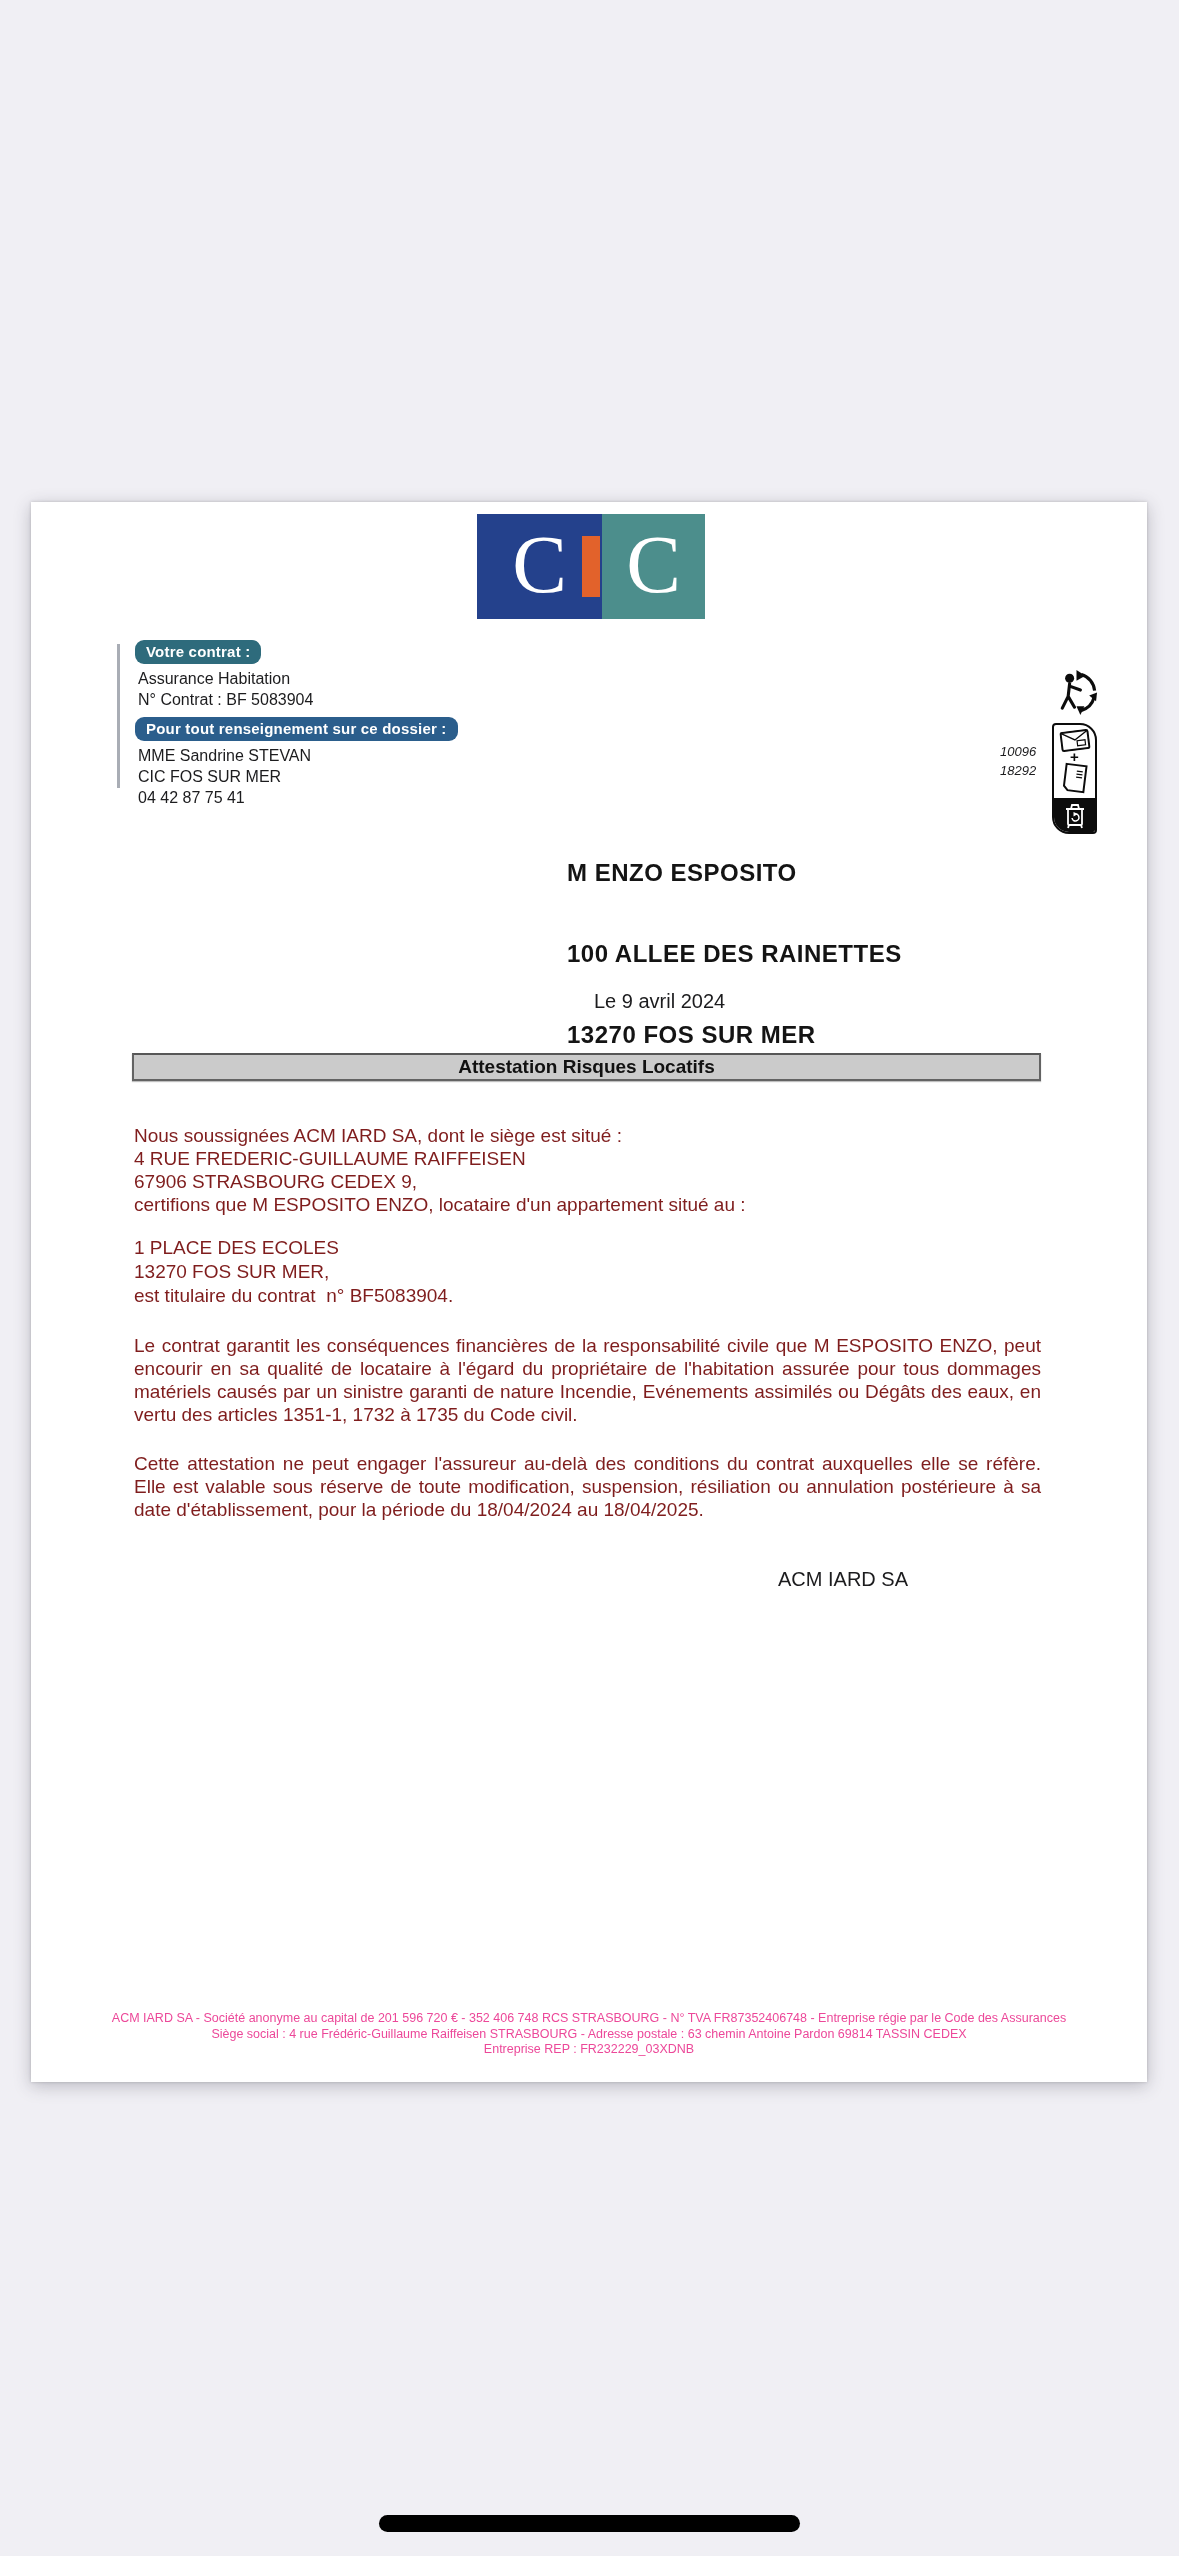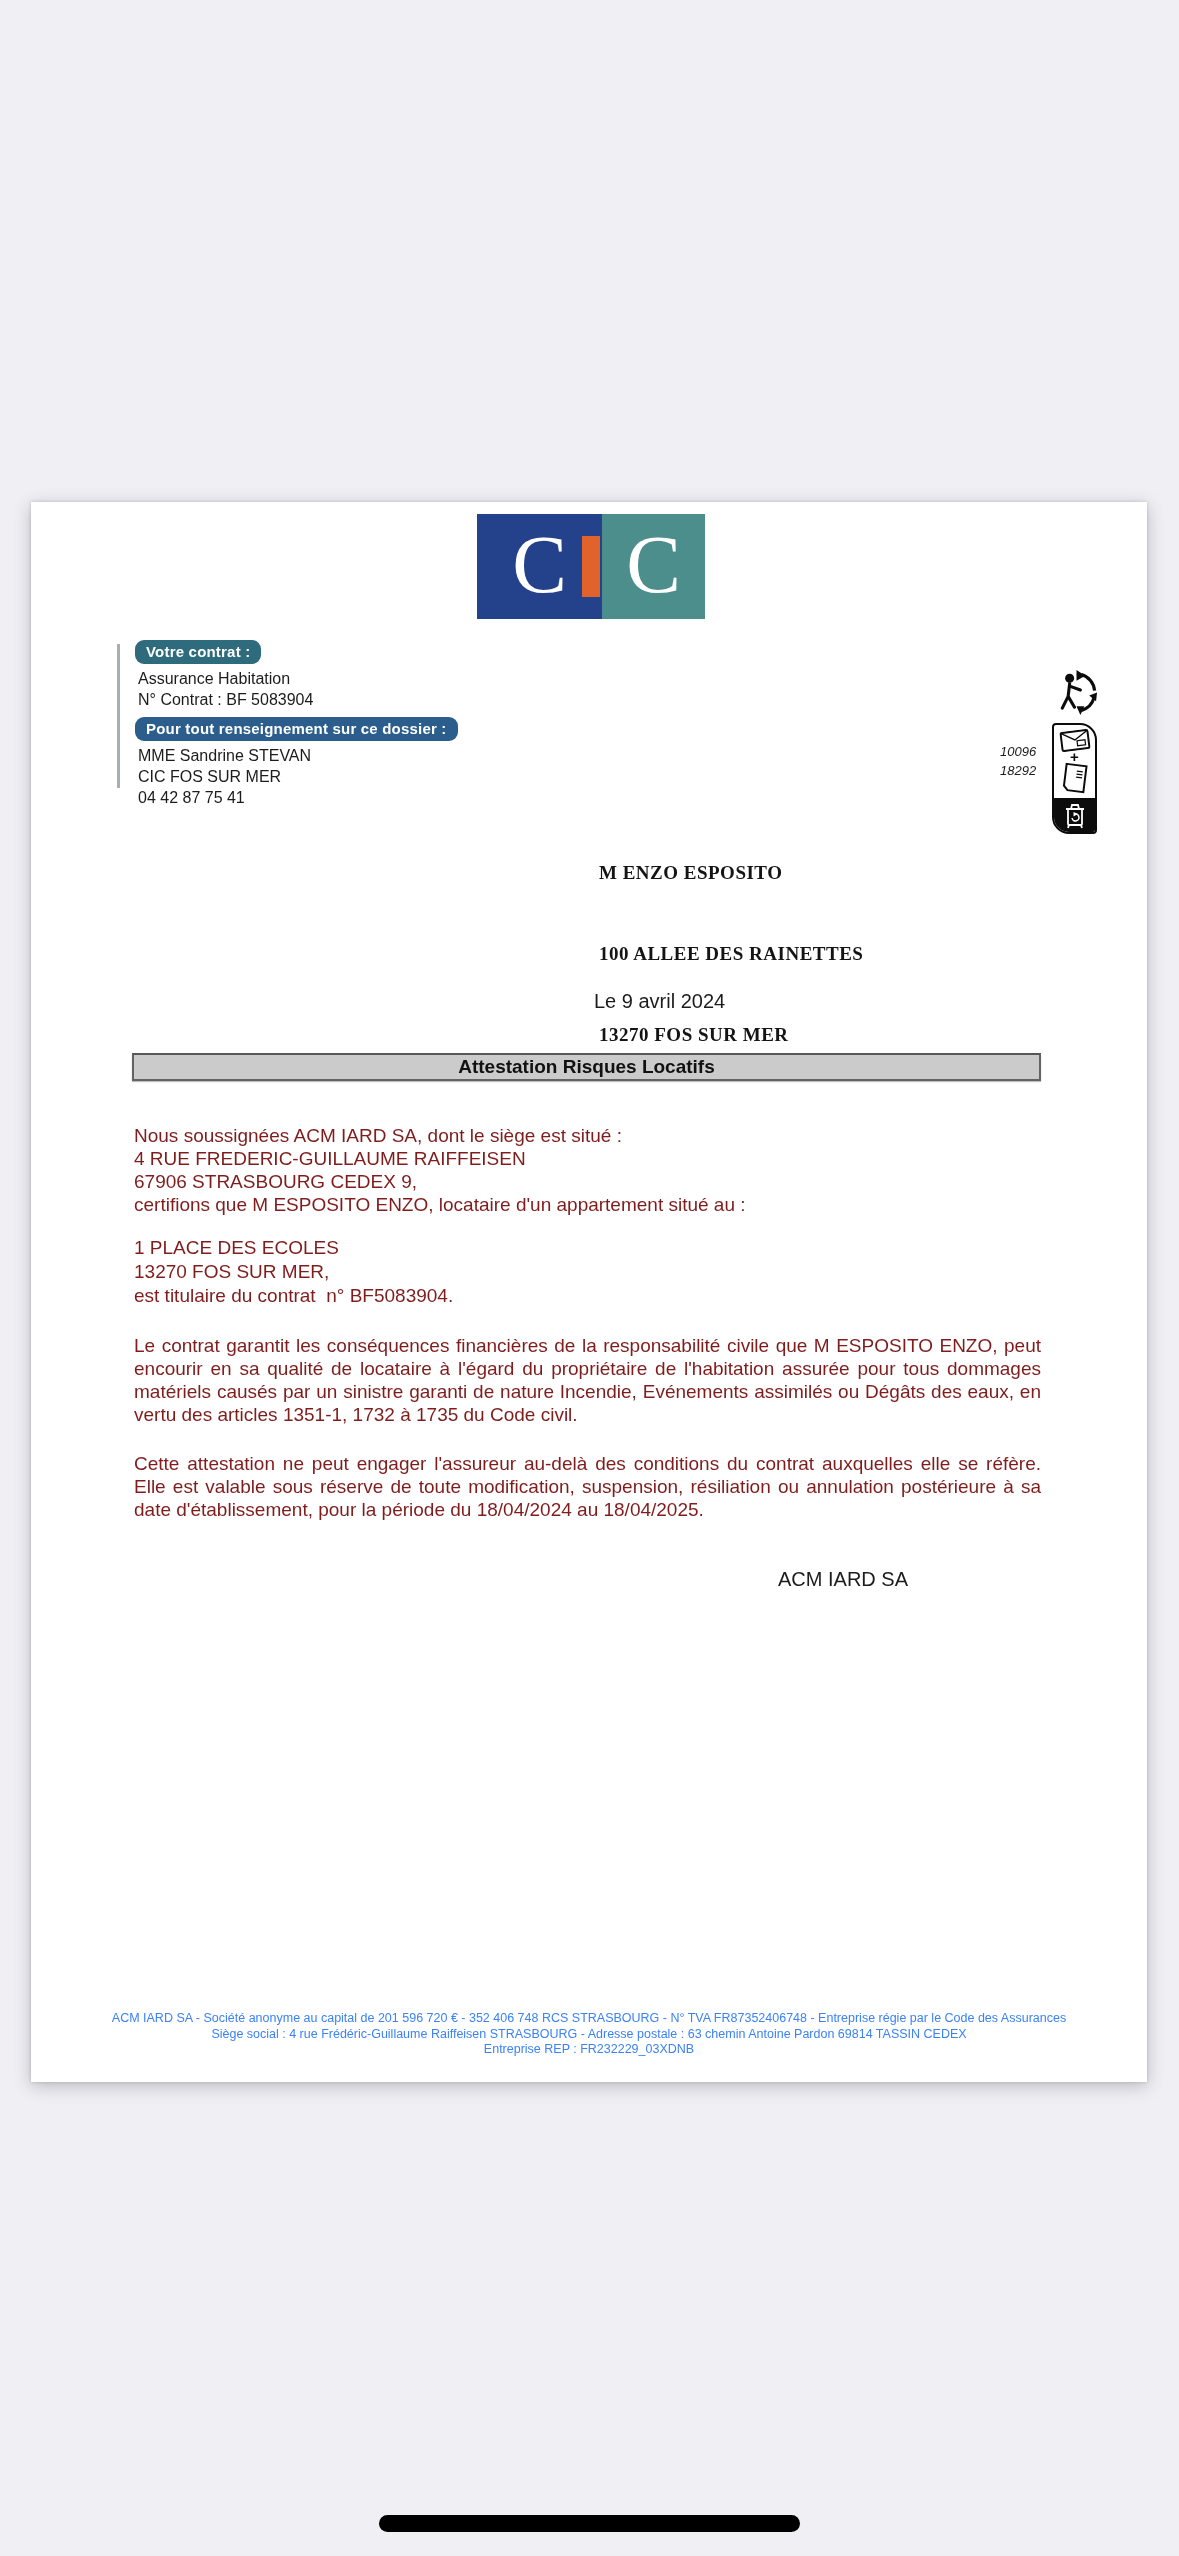--- a/index.html
+++ b/index.html
@@ -45,44 +45,44 @@
   }
   .eco-tag .plus{font-size:15px;font-weight:bold;color:#0c0c0c;line-height:10px;margin:1px 0;}
   .eco-tag .bin-zone{
     margin-top:auto;background:#0c0c0c;width:100%;flex:0 0 34px;
     display:flex;align-items:center;justify-content:center;border-radius:0 0 0 12px;
   }
   .tilt-l{transform:rotate(-7deg);margin-top:5px;}
   .tilt-r{transform:rotate(7deg);}
   
   .recipient{
-    position:absolute;left:568px;top:303px;
-    font-family:Liberation Serif, serif;font-weight:600;
-    font-size:19px;line-height:27px;color:#141414;letter-spacing:.5px;white-space:pre;
+    position:absolute;left:536px;top:303px;
+    font-family:Liberation Sans, sans-serif;font-weight:600;
+    font-size:24px;line-height:27px;color:#141414;letter-spacing:.5px;white-space:pre;
   }
   
   .date{position:absolute;left:563px;top:488px;font-size:20px;color:#1c1c1e;}
   .title-bar{
     position:absolute;left:101px;top:551px;width:909px;height:28px;box-sizing:border-box;
     background:#cbcbcb;border:2px solid #636363;border-top-color:#575757;
     box-shadow:0 1px 1px rgba(0,0,0,.25);
     display:flex;align-items:center;justify-content:center;
     font-size:19px;font-weight:bold;color:#111;
   }
   .letter-body{
     position:absolute;left:103px;top:622px;width:907px;
     font-size:19px;line-height:23px;color:#7f1d1d;
   }
   .letter-body .line{white-space:pre-wrap;}
   .addr-group{margin-top:20px;line-height:24px;}
   .para{text-align:justify;margin:26px 0 0 0;white-space:pre-wrap;}
   .signature{position:absolute;left:747px;top:1066px;font-size:20px;color:#1c1c1e;}
   .footer{
     position:absolute;left:55px;right:55px;top:1509px;text-align:center;
-    font-size:12.5px;line-height:15.5px;color:#3b82f6;
+    font-size:12.5px;line-height:15.5px;color:#ec4899;
   }
   
   .home-indicator{
     position:absolute;left:379px;top:2515px;width:421px;height:17px;
     background:#000;border-radius:9px;
   }
 </style>
 </head>
 <body>
 

